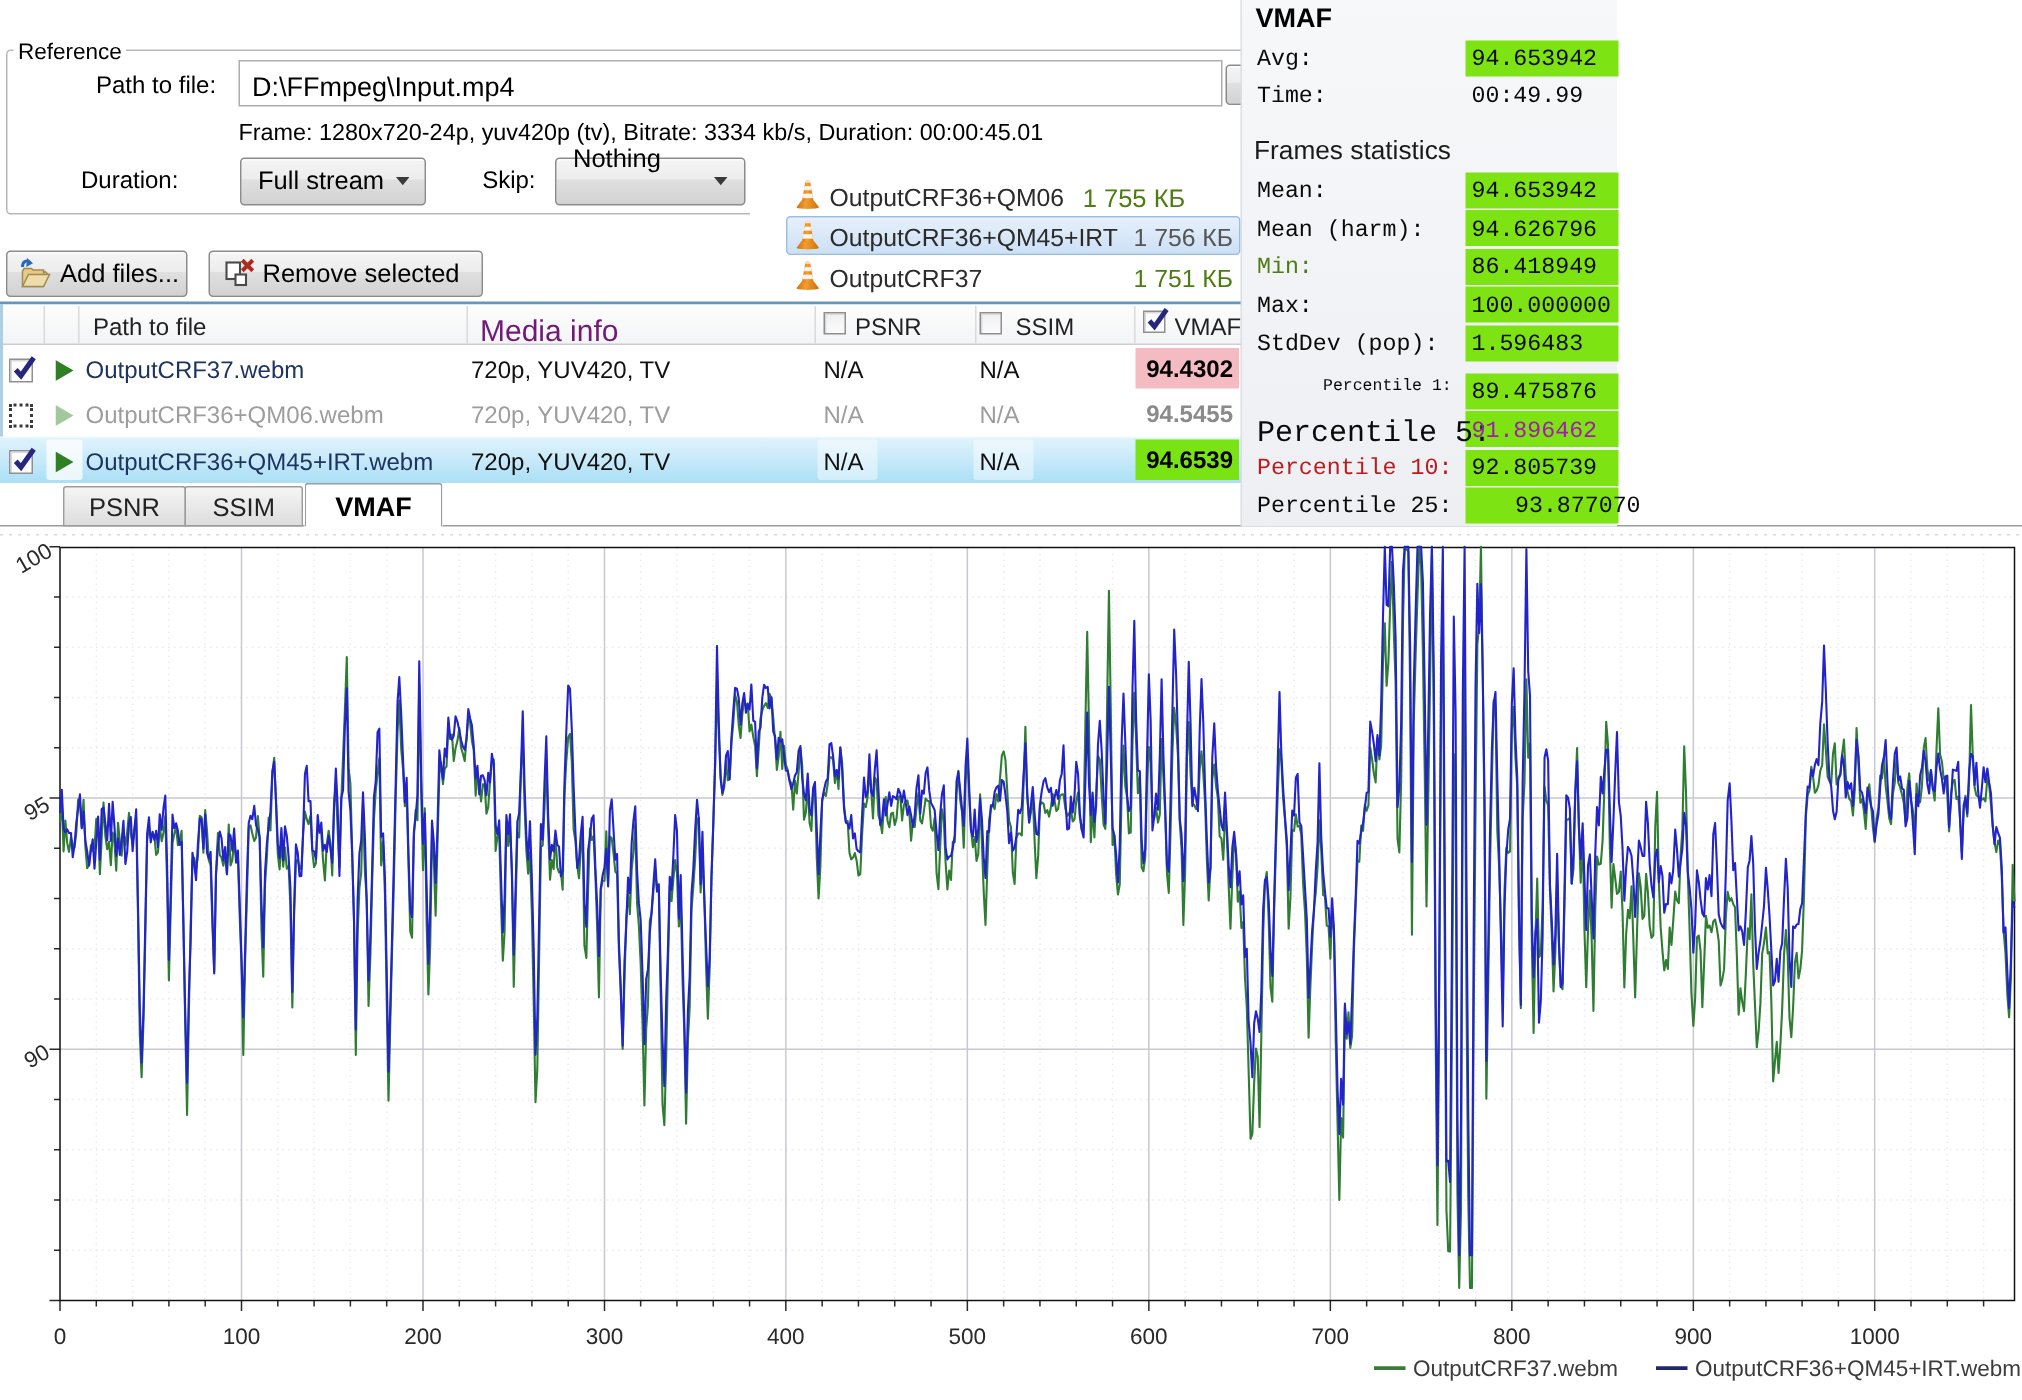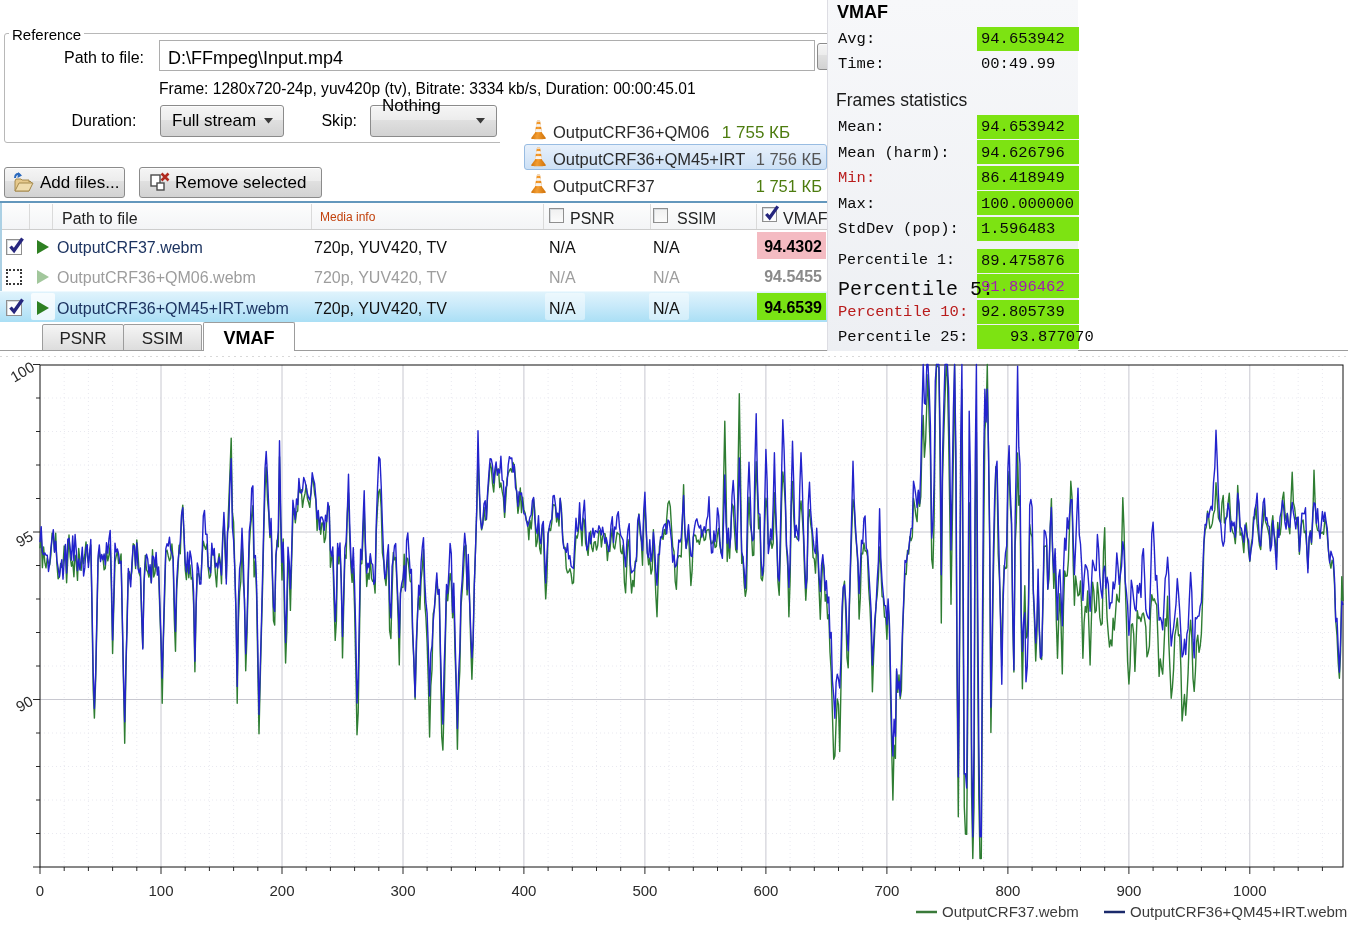--- a/index.html
+++ b/index.html
@@ -13,21 +13,21 @@
  box-shadow:inset 0 1px 0 rgba(255,255,255,.7)}
 .mono{font-family:"Liberation Mono",monospace}
 </style></head><body>
 <div class="gb" style="left:4px;top:33px;width:826px;height:110px"></div>
 <div class="lbl" style="left:9px;top:26px;font-size:15px;background:#fff;padding:0 3px">Reference</div>
 <div class="lbl" style="left:64px;top:49px;width:90px;font-size:16px;text-align:left">Path to file:</div>
 <div class="abs" style="left:159px;top:40px;width:656px;height:31px;border:1px solid #adadad;background:#fff"></div>
 <div class="lbl" style="left:168px;top:48px;font-size:18px">D:\FFmpeg\Input.mp4</div>
 <div class="btn" style="left:817px;top:43px;width:13px;height:27px"></div>
 <div class="lbl" style="left:159px;top:80px;font-size:15.6px">Frame: 1280x720-24p, yuv420p (tv), Bitrate: 3334 kb/s, Duration: 00:00:45.01</div>
-<div class="lbl" style="left:54px;top:112px;width:100px;font-size:16px;text-align:center">Duration:</div>
+<div class="lbl" style="left:54px;top:112px;width:100px;font-size:16px;text-align:left">Duration:</div>
 <div class="combo" style="left:160px;top:105px;width:124px;height:32px"></div>
 <div class="lbl" style="left:172px;top:111px;font-size:17px">Full stream</div>
 <svg class="abs" style="left:264px;top:118px" width="9" height="6">
     <polygon points="0,0 9,0 4.5,5.5" fill="#3a3a3a"></polygon>
   </svg>
 <div class="lbl" style="left:257px;top:112px;width:100px;font-size:16px;text-align:right">Skip:</div>
 <div class="combo" style="left:370px;top:105px;width:127px;height:32px"></div>
 <div class="lbl" style="left:382px;top:96px;font-size:17px">Nothing</div>
 <svg class="abs" style="left:476px;top:118px" width="9" height="6">
     <polygon points="0,0 9,0 4.5,5.5" fill="#3a3a3a"></polygon>
@@ -131,21 +131,21 @@
 <div class="abs" style="left:0;top:203px;width:2px;height:119px;background:#abd0e4"></div>
 <div class="abs" style="left:2px;top:203px;width:826px;height:27px;background:linear-gradient(#fdfdfd,#f3f4f6)"></div>
 <div class="abs" style="left:2px;top:229px;width:826px;height:1px;background:#cdcdcd"></div>
 <div class="abs" style="left:29px;top:204px;width:1px;height:25px;background:#dadada"></div>
 <div class="abs" style="left:52px;top:204px;width:1px;height:25px;background:#dadada"></div>
 <div class="abs" style="left:311px;top:204px;width:1px;height:25px;background:#dadada"></div>
 <div class="abs" style="left:543px;top:204px;width:1px;height:25px;background:#dadada"></div>
 <div class="abs" style="left:650px;top:204px;width:1px;height:25px;background:#dadada"></div>
 <div class="abs" style="left:756px;top:204px;width:1px;height:25px;background:#dadada"></div>
 <div class="lbl" style="left:62px;top:210px;font-size:16px;color:#222">Path to file</div>
-<div class="lbl" style="left:320px;top:210px;font-size:12px;color:#c2410c">Media info</div>
+<div class="lbl" style="left:320px;top:210px;font-size:20px;color:#701a75">Media info</div>
 <div class="lbl" style="left:570px;top:210px;font-size:16px;color:#222">PSNR</div>
 <div class="lbl" style="left:677px;top:210px;font-size:16px;color:#222">SSIM</div>
 <div class="lbl" style="left:783px;top:210px;font-size:16px;color:#222">VMAF</div>
 <div class="abs" style="left:549px;top:208px;width:15px;height:15px;border:1px solid #8f8f8f;background:linear-gradient(#f0f0f0,#fbfbfb);box-shadow:inset 1px 1px 0 #d7dbde"></div>
 <div class="abs" style="left:653px;top:208px;width:15px;height:15px;border:1px solid #8f8f8f;background:linear-gradient(#f0f0f0,#fbfbfb);box-shadow:inset 1px 1px 0 #d7dbde"></div>
 <div class="abs" style="left:762px;top:207px;width:15px;height:15px;border:1px solid #8f8f8f;background:#fdfdfd;box-shadow:inset 1px 1px 0 #d7dbde"></div>
 <svg class="abs" style="left:762px;top:203px" width="21" height="21" viewBox="0 0 22 22">
     <path d="M4.5 11.5 L8 15.5 L16.5 3.5" stroke="#26267e" stroke-width="3.4" fill="none"></path>
   </svg>
 <div class="abs" style="left:6px;top:239px;width:16px;height:16px;border:1px solid #8f8f8f;background:#fdfdfd;box-shadow:inset 1px 1px 0 #d7dbde"></div>
@@ -202,30 +202,30 @@
 <div class="lbl mono" style="left:981px;top:30.0px;font-size:15.5px;color:#0a0a0a">94.653942</div>
 <div class="lbl mono" style="left:838px;top:55.0px;font-size:15.5px;color:#0a0a0a">Time:</div>
 <div class="lbl mono" style="left:981px;top:55.0px;font-size:15.5px;color:#0a0a0a">00:49.99</div>
 <div class="abs" style="left:977px;top:114.5px;width:102px;height:24px;background:#7de312"></div>
 <div class="lbl mono" style="left:838px;top:118.0px;font-size:15.5px;color:#0a0a0a">Mean:</div>
 <div class="lbl mono" style="left:981px;top:118.0px;font-size:15.5px;color:#0a0a0a">94.653942</div>
 <div class="abs" style="left:977px;top:140.0px;width:102px;height:24px;background:#7de312"></div>
 <div class="lbl mono" style="left:838px;top:143.5px;font-size:15.5px;color:#0a0a0a">Mean (harm):</div>
 <div class="lbl mono" style="left:981px;top:143.5px;font-size:15.5px;color:#0a0a0a">94.626796</div>
 <div class="abs" style="left:977px;top:165.5px;width:102px;height:24px;background:#7de312"></div>
-<div class="lbl mono" style="left:838px;top:169.0px;font-size:15.5px;color:#b91c1c">Min:</div>
+<div class="lbl mono" style="left:838px;top:169.0px;font-size:15.5px;color:#4d7c0f">Min:</div>
 <div class="lbl mono" style="left:981px;top:169.0px;font-size:15.5px;color:#0a0a0a">86.418949</div>
 <div class="abs" style="left:977px;top:191.0px;width:102px;height:24px;background:#7de312"></div>
 <div class="lbl mono" style="left:838px;top:194.5px;font-size:15.5px;color:#0a0a0a">Max:</div>
 <div class="lbl mono" style="left:981px;top:194.5px;font-size:15.5px;color:#0a0a0a">100.000000</div>
 <div class="abs" style="left:977px;top:216.5px;width:102px;height:24px;background:#7de312"></div>
 <div class="lbl mono" style="left:838px;top:220.0px;font-size:15.5px;color:#0a0a0a">StdDev (pop):</div>
 <div class="lbl mono" style="left:981px;top:220.0px;font-size:15.5px;color:#0a0a0a">1.596483</div>
 <div class="abs" style="left:977px;top:248.5px;width:102px;height:24px;background:#7de312"></div>
-<div class="lbl mono" style="left:838px;top:252.0px;font-size:15px;color:#0a0a0a">Percentile 1:</div>
+<div class="lbl mono" style="left:882px;top:252.0px;font-size:11px;color:#0a0a0a">Percentile 1:</div>
 <div class="lbl mono" style="left:981px;top:252.0px;font-size:15.5px;color:#0a0a0a">89.475876</div>
 <div class="abs" style="left:977px;top:274.0px;width:102px;height:24px;background:#7de312"></div>
 <div class="lbl mono" style="left:838px;top:277.5px;font-size:20px;color:#0a0a0a">Percentile 5:</div>
 <div class="lbl mono" style="left:981px;top:277.5px;font-size:15.5px;color:#a21caf">91.896462</div>
 <div class="abs" style="left:977px;top:299.5px;width:102px;height:24px;background:#7de312"></div>
 <div class="lbl mono" style="left:838px;top:303.0px;font-size:15.5px;color:#b91c1c">Percentile 10:</div>
 <div class="lbl mono" style="left:981px;top:303.0px;font-size:15.5px;color:#0a0a0a">92.805739</div>
 <div class="abs" style="left:977px;top:324.5px;width:102px;height:24px;background:#7de312"></div>
 <div class="lbl mono" style="left:838px;top:328.0px;font-size:15.5px;color:#0a0a0a">Percentile 25:</div>
 <div class="lbl mono" style="left:1010px;top:328.0px;font-size:15.5px;color:#0a0a0a">93.877070</div>

